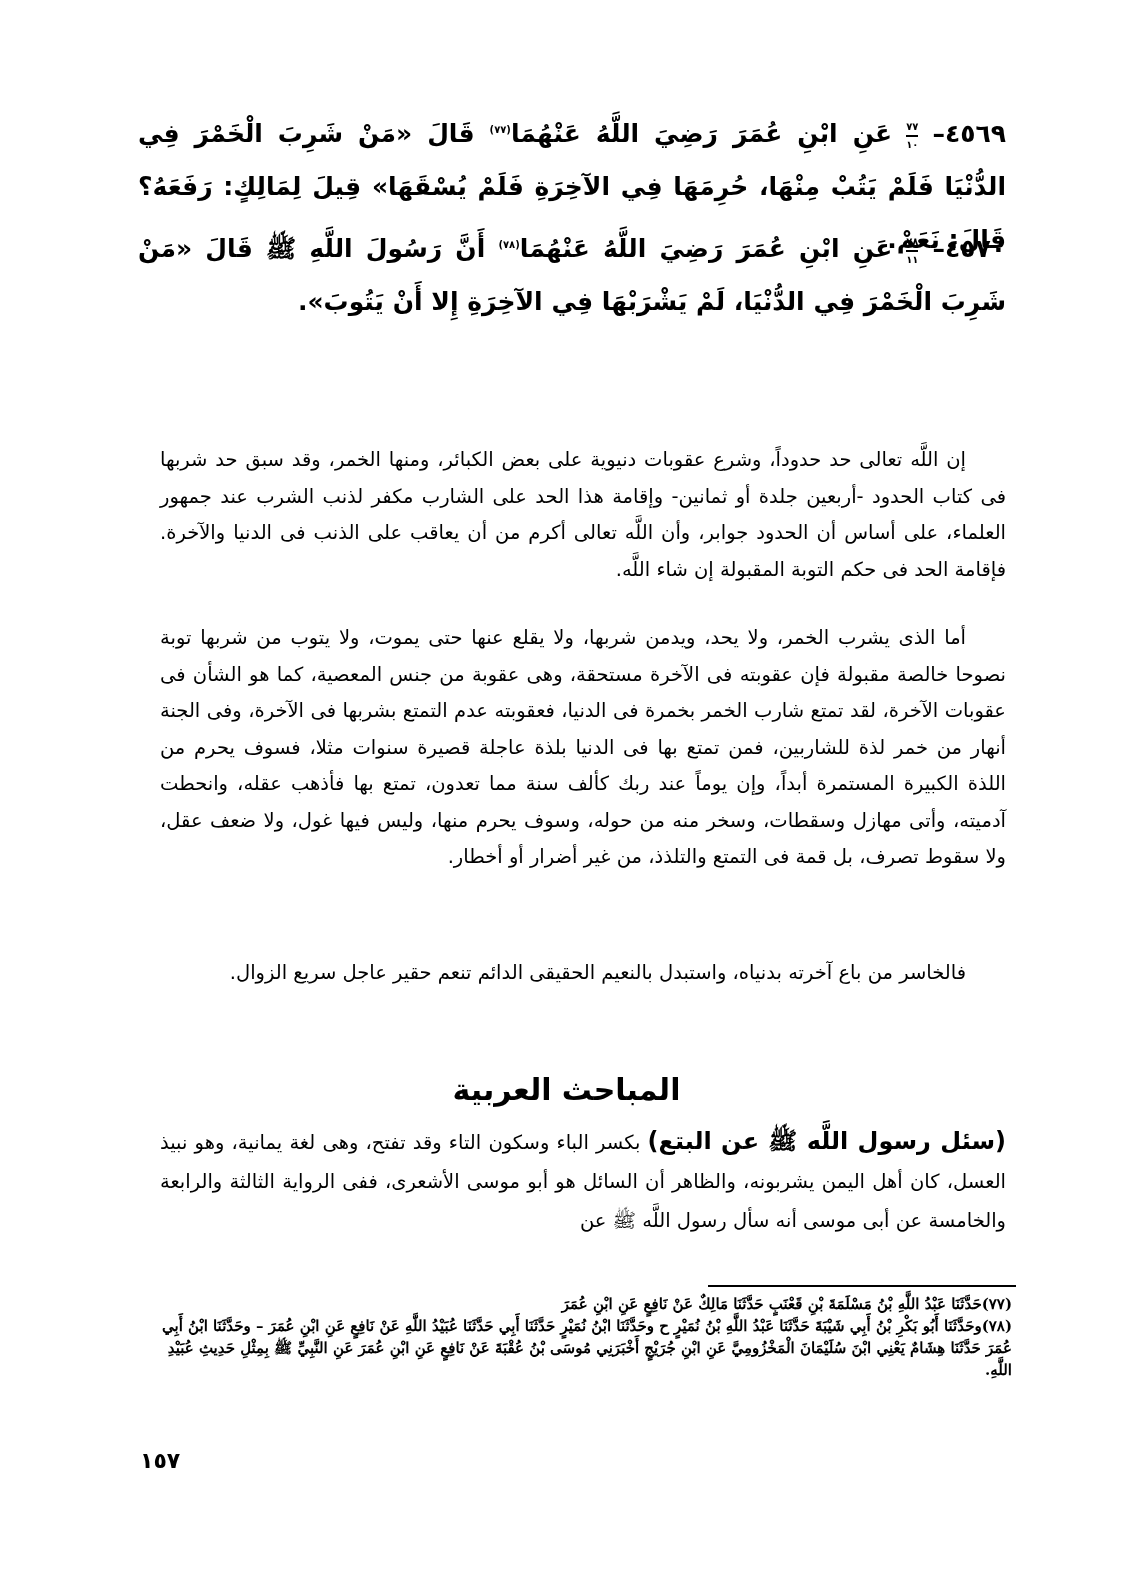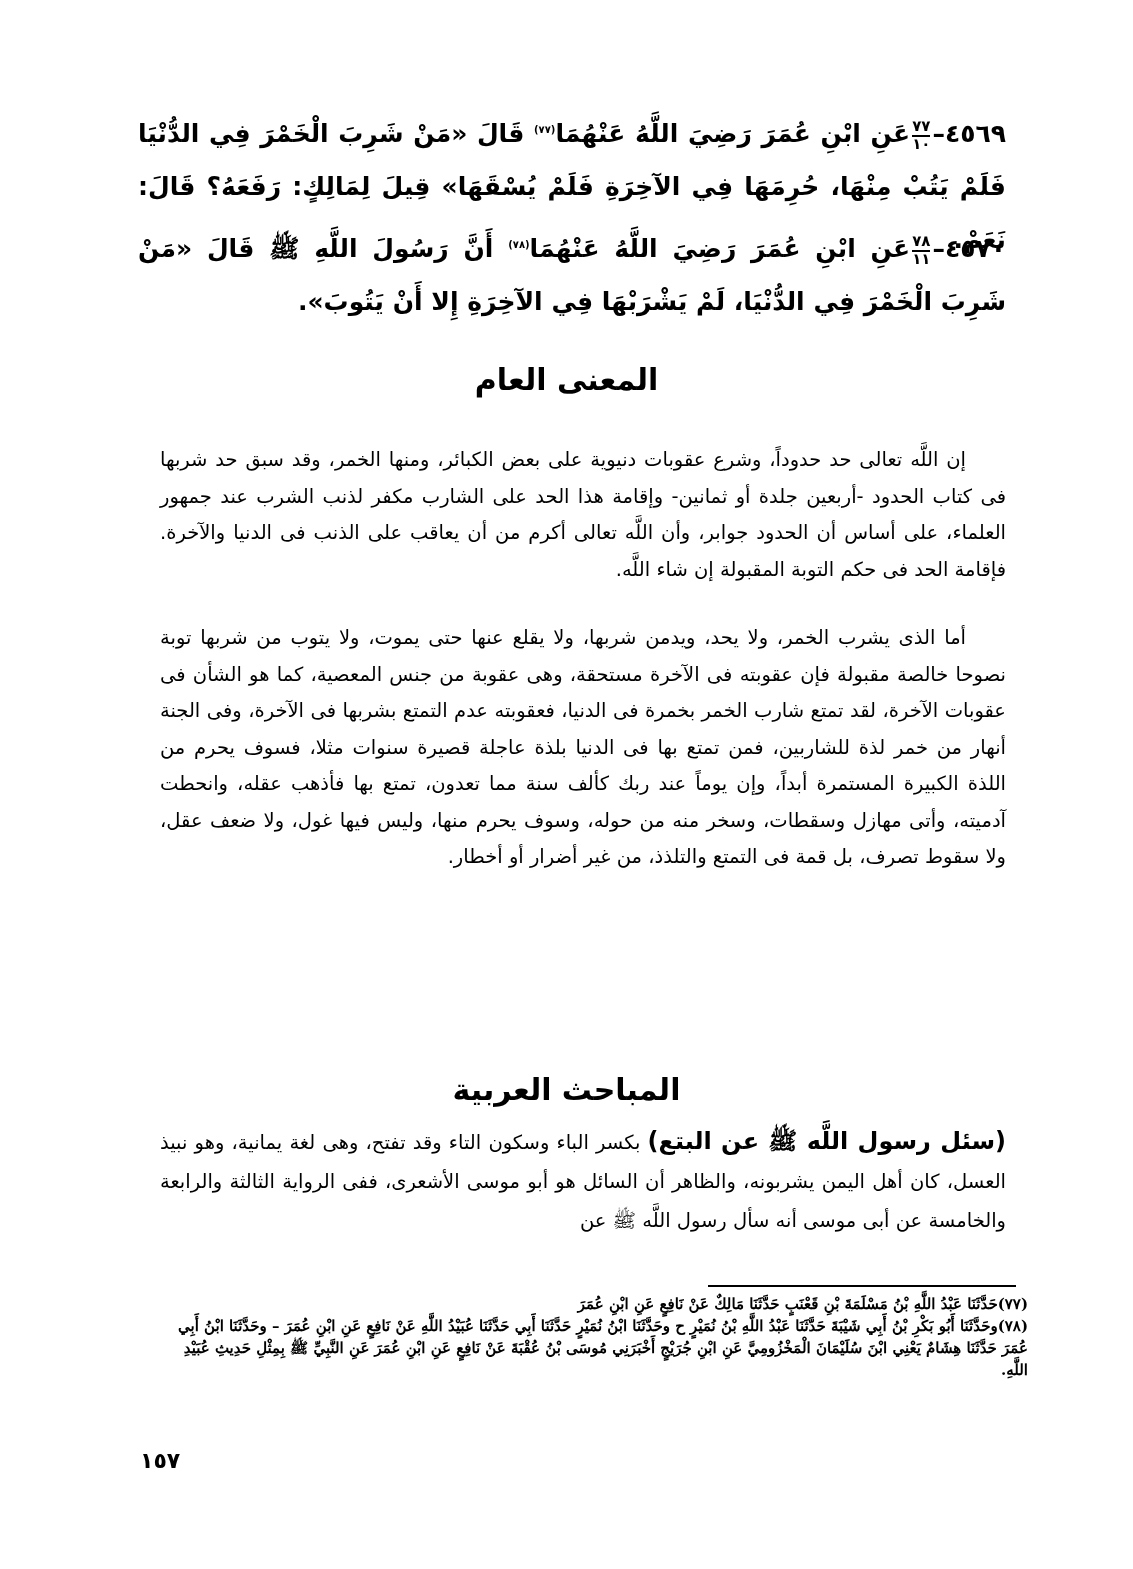--- a/index.html
+++ b/index.html
@@ -5,38 +5,38 @@
   html, body { margin: 0; padding: 0; background: #ffffff; }
   body { width: 1133px; height: 1569px; position: relative; overflow: hidden; color: #000; }
   .page { position: absolute; left: 0; top: 0; width: 1133px; height: 1569px; }
   .rtl { direction: rtl; text-align: justify; text-align-last: right; }
   .hadith {
     position: absolute; left: 138px; width: 868px;
     font-family: "DejaVu Sans", sans-serif; font-weight: bold;
     font-size: 25px; line-height: 53px;
   }
   .hadith .num { font-weight: bold; }
-  .hadith .frac { display: inline-block; vertical-align: middle; text-align: center; font-size: 15px; line-height: 15px; margin: 0 2px; }
+  .hadith .frac { display: inline-block; vertical-align: middle; text-align: center; font-size: 10px; line-height: 15px; margin: 0 14px; }
   .hadith .frac span { display: block; }
   .hadith .frac .top { border-bottom: 2px solid #000; padding-bottom: 1px; }
   .hadith sup { font-size: 10px; }
   .heading {
     position: absolute; left: 0; width: 1133px; text-align: center;
     font-family: "DejaVu Sans", sans-serif; font-weight: bold; font-size: 30px;
     direction: rtl;
   }
   .body-para {
     position: absolute; left: 160px; width: 846px;
     font-family: "DejaVu Sans", sans-serif; font-size: 19.5px; line-height: 36.5px;
   }
   .indent { text-indent: 40px; }
   .lead-bold { font-weight: bold; font-size: 24px; }
   .footnote-rule { position: absolute; left: 708px; top: 1285px; width: 308px; height: 2px; background: #000; }
   .footnotes {
-    position: absolute; left: 152px; width: 876px; top: 1293px;
+    position: absolute; left: 136px; width: 876px; top: 1293px;
     font-family: "DejaVu Serif", serif; font-weight: bold; font-size: 15px; line-height: 22px;
     direction: rtl; text-align: right;
   }
   .footnotes .fn { margin: 0; }
   .page-number {
     position: absolute; left: 140px; top: 1448px;
     font-family: "DejaVu Sans", sans-serif; font-weight: bold; font-size: 22px;
   }
 </style>
 </head>
@@ -45,24 +45,24 @@
 <div class="page">
 
   <div class="hadith rtl" style="top:103px;">
     <span class="num">٤٥٦٩</span>–<span class="frac"><span class="top">٧٧</span><span>١٠</span></span><span>عَنِ ابْنِ عُمَرَ رَضِيَ اللَّهُ عَنْهُمَا</span><sup>(٧٧)</sup> <span>قَالَ «مَنْ شَرِبَ الْخَمْرَ فِي الدُّنْيَا فَلَمْ يَتُبْ مِنْهَا، حُرِمَهَا فِي الآخِرَةِ فَلَمْ يُسْقَهَا» قِيلَ لِمَالِكٍ: رَفَعَهُ؟ قَالَ: نَعَمْ.</span>
   </div>
 
   <div class="hadith rtl" style="top:218px;">
     <span class="num">٤٥٧٠</span>–<span class="frac"><span class="top">٧٨</span><span>١١</span></span><span>عَنِ ابْنِ عُمَرَ رَضِيَ اللَّهُ عَنْهُمَا</span><sup>(٧٨)</sup> <span>أَنَّ رَسُولَ اللَّهِ ﷺ قَالَ «مَنْ شَرِبَ الْخَمْرَ فِي الدُّنْيَا، لَمْ يَشْرَبْهَا فِي الآخِرَةِ إِلا أَنْ يَتُوبَ».</span>
   </div>
 
-  <div class="heading" style="top:362px;">المعنى العام</div>
 
   <div class="body-para rtl indent" style="top:442px;">إن اللَّه تعالى حد حدوداً، وشرع عقوبات دنيوية على بعض الكبائر، ومنها الخمر، وقد سبق حد شربها فى كتاب الحدود -أربعين جلدة أو ثمانين- وإقامة هذا الحد على الشارب مكفر لذنب الشرب عند جمهور العلماء، على أساس أن الحدود جوابر، وأن اللَّه تعالى أكرم من أن يعاقب على الذنب فى الدنيا والآخرة. فإقامة الحد فى حكم التوبة المقبولة إن شاء اللَّه.</div>
   <div class="body-para rtl indent" style="top:620px;">أما الذى يشرب الخمر، ولا يحد، ويدمن شربها، ولا يقلع عنها حتى يموت، ولا يتوب من شربها توبة نصوحا خالصة مقبولة فإن عقوبته فى الآخرة مستحقة، وهى عقوبة من جنس المعصية، كما هو الشأن فى عقوبات الآخرة، لقد تمتع شارب الخمر بخمرة فى الدنيا، فعقوبته عدم التمتع بشربها فى الآخرة، وفى الجنة أنهار من خمر لذة للشاربين، فمن تمتع بها فى الدنيا بلذة عاجلة قصيرة سنوات مثلا، فسوف يحرم من اللذة الكبيرة المستمرة أبداً، وإن يوماً عند ربك كألف سنة مما تعدون، تمتع بها فأذهب عقله، وانحطت آدميته، وأتى مهازل وسقطات، وسخر منه من حوله، وسوف يحرم منها، وليس فيها غول، ولا ضعف عقل، ولا سقوط تصرف، بل قمة فى التمتع والتلذذ، من غير أضرار أو أخطار.</div>
+  <div class="body-para rtl indent" style="top:955px;">فالخاسر من باع آخرته بدنياه، واستبدل بالنعيم الحقيقى الدائم تنعم حقير عاجل سريع الزوال.</div>
 
   <div class="heading" style="top:1036px;margin-top:36px;">المباحث العربية</div>
 
   <div class="body-para rtl" style="top:1122px; line-height:39px;">
     <span class="lead-bold">(سئل رسول اللَّه ﷺ عن البتع)</span>
     <span>بكسر الباء وسكون التاء وقد تفتح، وهى لغة يمانية، وهو نبيذ العسل، كان أهل اليمن يشربونه، والظاهر أن السائل هو أبو موسى الأشعرى، ففى الرواية الثالثة والرابعة والخامسة عن أبى موسى أنه سأل رسول اللَّه ﷺ عن</span>
   </div>
 
   <div class="footnote-rule"></div>
   <div class="footnotes">

